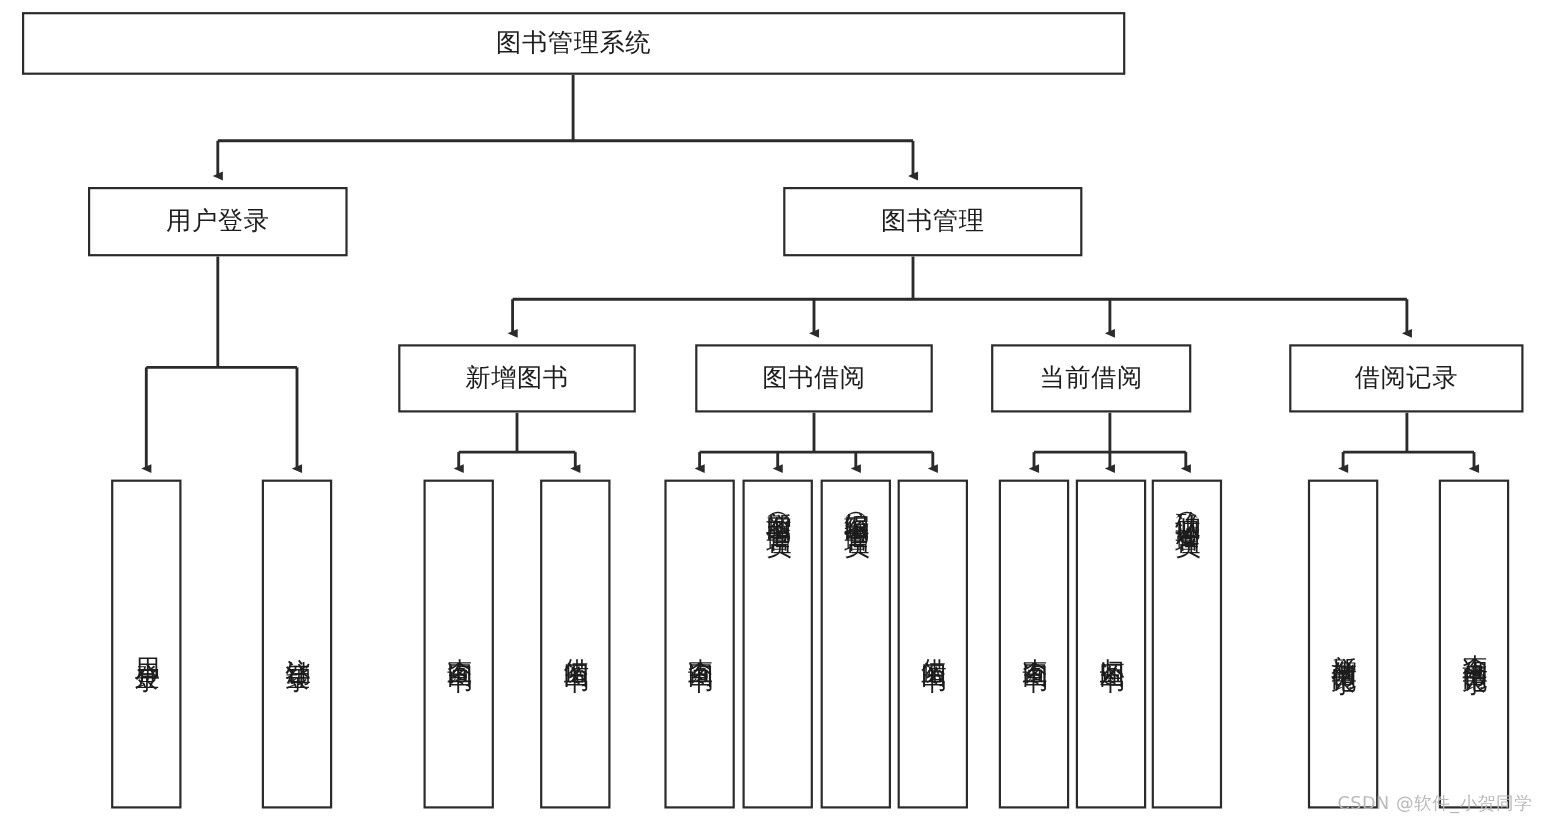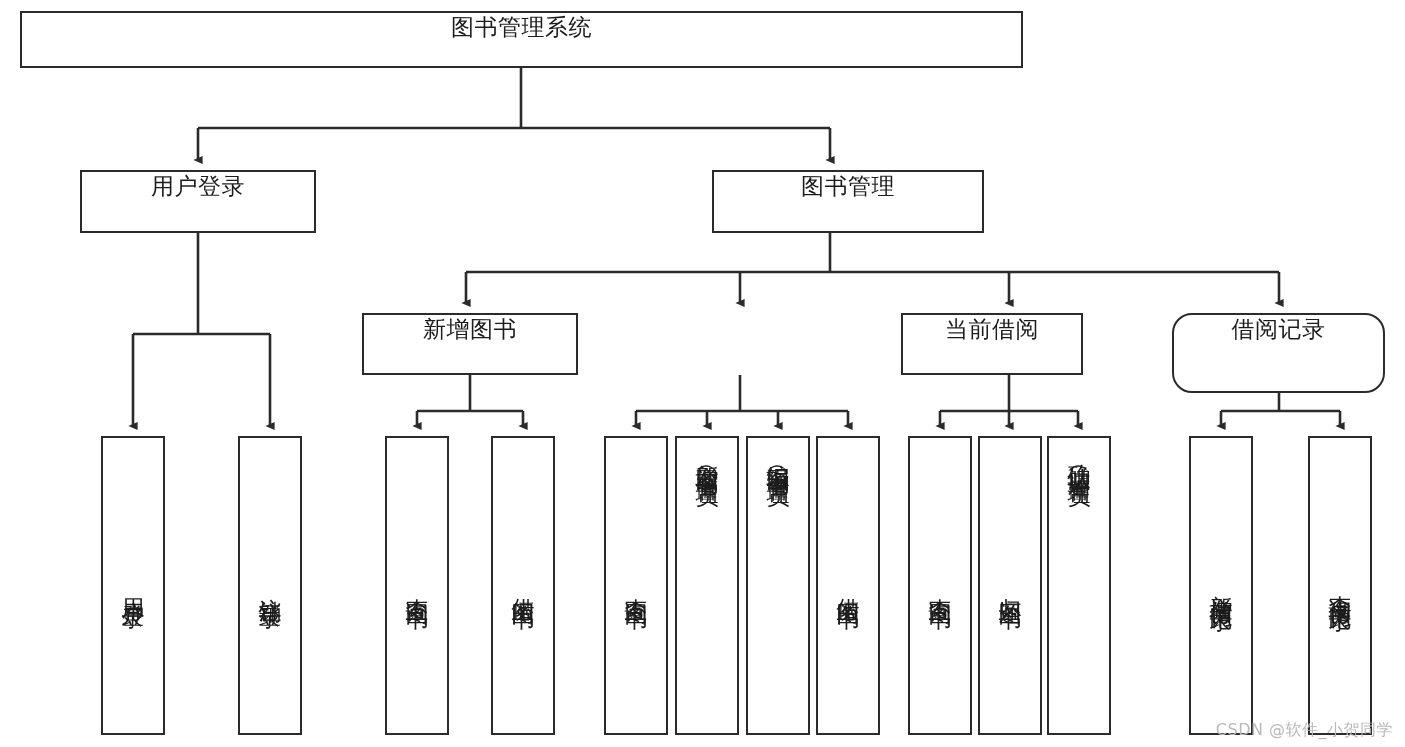--- a/index.html
+++ b/index.html
@@ -23,21 +23,21 @@
     top: 0;
     width: 1405px;
     height: 747px;
   }
   .node {
     position: absolute;
     box-sizing: border-box;
     border: 2px solid #2b2b2b;
     background: #ffffff;
     display: flex;
-    align-items: flex-start;
+    align-items: center;
     justify-content: center;
     color: #1c1c1c;
     z-index: 2;
   }
   .node .label {
     display: block;
     text-align: center;
     line-height: 1.22;
   }
   
@@ -137,24 +137,27 @@
   <div class="node horiz" style="left:80px; top:170px; width:236px; height:63px;">
     <span class="label">用户登录</span>
   </div>
   <div class="node horiz" style="left:712px; top:170px; width:272px; height:63px;">
     <span class="label">图书管理</span>
   </div>
 
   <div class="node horiz" style="left:362px; top:313px; width:216px; height:62px;">
     <span class="label">新增图书</span>
   </div>
+  <div class="node horiz" style="left:632px; top:313px; width:216px; height:62px;">
+    <span class="label">图书借阅</span>
+  </div>
   <div class="node horiz" style="left:901px; top:313px; width:182px; height:62px;">
     <span class="label">当前借阅</span>
   </div>
-  <div class="node horiz" style="left:1172px; top:313px; width:213px; height:80px;border-radius:20px;">
+  <div class="node horiz" style="left:1172px; top:313px; width:213px; height:62px;">
     <span class="label">借阅记录</span>
   </div>
 
   <div class="node vert mid" style="left:101px; top:436px; width:64px; height:299px;">
     <span class="label">用户登录</span>
   </div>
   <div class="node vert mid" style="left:238px; top:436px; width:64px; height:299px;">
     <span class="label">注销登录</span>
   </div>
 

